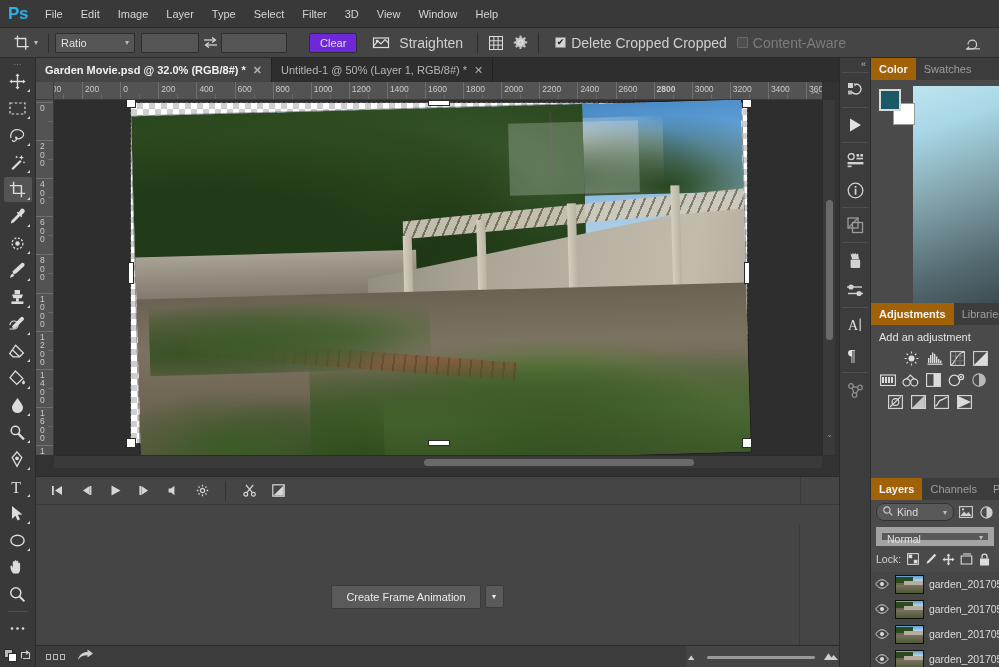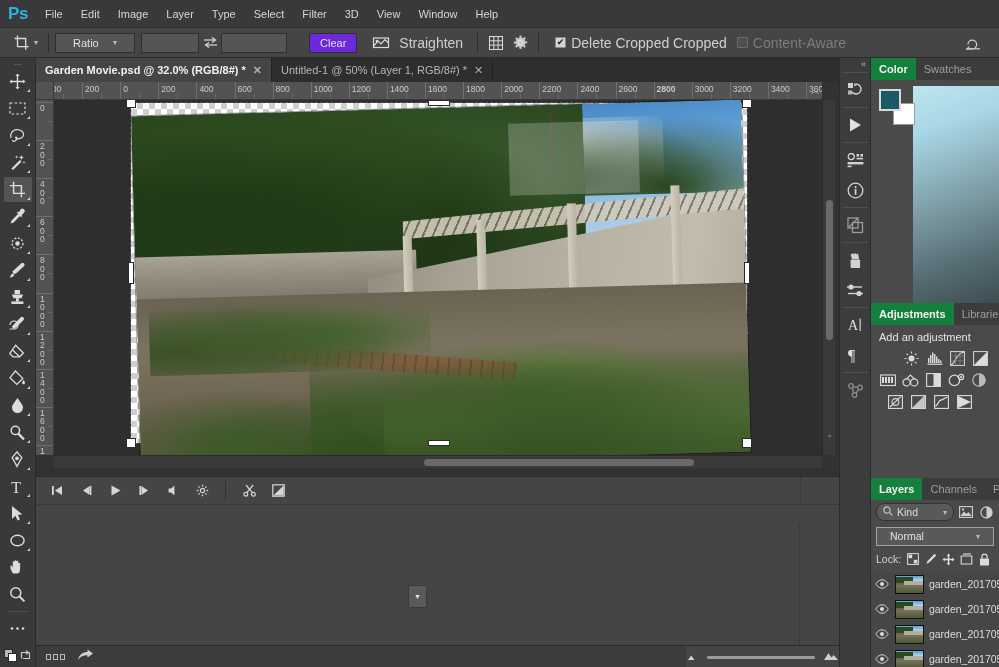--- a/index.html
+++ b/index.html
@@ -37,21 +37,21 @@
   }
   .opt-tool {
     display:flex; align-items:center; gap:2px; padding:0 4px; height:24px;
   }
   .opt-tool .glyph { width:22px; height:22px; display:flex; align-items:center; justify-content:center; }
   .chev { font-size:8px; color:#bbb; }
   .vsep { width:1px; height:20px; background:#2e2e2e; margin:0 6px; }
   .opt-select {
     width:80px; height:20px; background:#555; border:1px solid #2e2e2e;
     color:#e0e0e0; font-size:11px; display:flex; align-items:center;
-    padding:0 17px; justify-content:space-between; border-radius:1px;
+    padding:0 5px; justify-content:space-between; border-radius:1px;
   }
   .opt-field {
     width:58px; height:20px; background:#555; border:1px solid #2e2e2e; border-radius:1px;
   }
   .opt-field.w2 { width:66px; }
   .swap-btn { width:22px; height:20px; display:flex; align-items:center; justify-content:center; color:#d8d8d8; font-size:13px;}
   .opt-btn {
     height:20px; background:#6d28d9; border:1px solid #2e2e2e; color:#e2e2e2;
     font-size:11px; padding:0 10px; display:flex; align-items:center; border-radius:2px;
   }
@@ -314,21 +314,21 @@
                    padding-right:4px; color:#b9b9b9; font-size:9px;}
   .rail-btn { width:30px; height:30px; display:flex; align-items:center; justify-content:center;
               color:#d2d2d2; }
   .rail-sep { width:26px; height:1px; background:#4e4e4e; margin:2px 0;}
 
   
   .panels { position:absolute; left:871px; top:58px; width:128px; height:609px; background:#3c3c3c; }
   .pg-tabs { height:22px; background:#3c3c3c; display:flex; align-items:flex-end; }
   .pg-tab { height:22px; padding:0 8px; display:flex; align-items:center; font-size:11px;
             color:#9e9e9e; background:#3c3c3c; }
-  .pg-tab.active { background:#15803d; color:#f2f2f2; font-weight:bold; }
+  .pg-tab.active { background:#a16207; color:#f2f2f2; font-weight:bold; }
 
   
   .colorpanel { position:absolute; left:0; top:58px; width:128px; height:187px; }
   .cp-body { position:absolute; left:0; top:22px; width:128px; height:165px; background:#4a4a4a;
              display:flex; }
   .cp-wells { width:42px; position:relative; }
   .cp-fg { position:absolute; left:8px; top:9px; width:22px; height:22px; border:2px solid #d8d8d8; }
   .cp-bg { position:absolute; left:22px; top:23px; width:22px; height:22px; background:#fff; border:1px solid #9a9a9a; }
   .cp-ramp { flex:1; margin:6px 0 0 0; background:linear-gradient(160deg,#bfe4ef 0%, #a8d7e6 20%, #7a98a0 55%, #546a71 80%, #3d4d52 100%); }
 
@@ -343,22 +343,22 @@
 
   
   .layerspanel { position:absolute; left:0; top:420px; width:128px; height:247px; }
   .lp-body { position:absolute; left:0; top:22px; width:128px; height:225px; background:#4a4a4a; }
   .lp-filter { height:24px; display:flex; align-items:center; padding:0 5px; gap:4px; }
   .lp-kind { flex:1; height:18px; background:#595959; border:1px solid #333; border-radius:8px;
              display:flex; align-items:center; padding:0 6px; gap:4px; font-size:10.5px; color:#ddd;
              justify-content:space-between;}
   .lp-fi { width:16px; height:16px; display:flex;align-items:center;justify-content:center; color:#ccc;}
   .lp-blend { height:24px; display:flex; align-items:center; padding:0 5px; gap:4px;}
-  .lp-blendsel { flex:1; height:19px; background:#595959; border:1px solid #a3a3a3; display:flex;
-                 align-items:center; justify-content:space-between; padding:0 13px; font-size:10.5px; color:#e2e2e2;}
+  .lp-blendsel { flex:1; height:19px; background:#595959; border:6px solid #a3a3a3; display:flex;
+                 justify-content:space-between; padding:0 5px; font-size:10.5px; color:#e2e2e2;}
   .lp-lock { height:22px; display:flex; align-items:center; padding:0 5px; gap:5px; font-size:10.5px; color:#d2d2d2;}
   .lp-lockic { width:13px; height:13px; display:flex;align-items:center;justify-content:center; color:#dcdcdc;}
   .lp-rows { position:absolute; left:0; top:72px; width:128px; height:130px; overflow:hidden;}
   .lp-row { height:25px; display:flex; align-items:center; gap:5px; padding-left:3px;
             border-bottom:1px solid #444; background:#464646;}
   .lp-eye { width:17px; height:17px; display:flex;align-items:center;justify-content:center;}
   .lp-thumb { width:30px; height:19px; border:1px solid #111; overflow:hidden; position:relative;
               background:#6d6552; }
   .lp-thumb .t-sky { position:absolute;left:0;top:0;width:100%;height:34%;background:linear-gradient(180deg,#5f9ed3,#bcd7e8);}
   .lp-thumb .t-tree { position:absolute;left:0;top:6%;width:62%;height:38%;background:#2b4a1e;}
@@ -865,20 +865,21 @@
           <svg width="13" height="13" viewBox="0 0 13 13">
             <rect x="0.8" y="0.8" width="11.4" height="11.4" fill="none" stroke="#d6d6d6" stroke-width="1.2"></rect>
             <path d="M1.4 11.6 L11.6 1.4 L11.6 11.6 Z" fill="#d6d6d6"></path>
           </svg>
         </div>
         <div style="flex: 1 1 0%;"></div>
         <div style="width: 1px; height: 28px; background: rgb(58, 58, 58); margin-right: 38px;"></div>
       </div>
     <div class="tl-body">
       <div class="cfa-wrap">
+        <div class="cfa-btn">Create Frame Animation</div>
         <div class="cfa-drop">▾</div>
       </div>
     </div>
     <div class="tl-side"></div>
   </div>
 
   <div class="bottomstrip">
     <div class="bs-left">
       <span class="bs-dots">
           <i></i>

